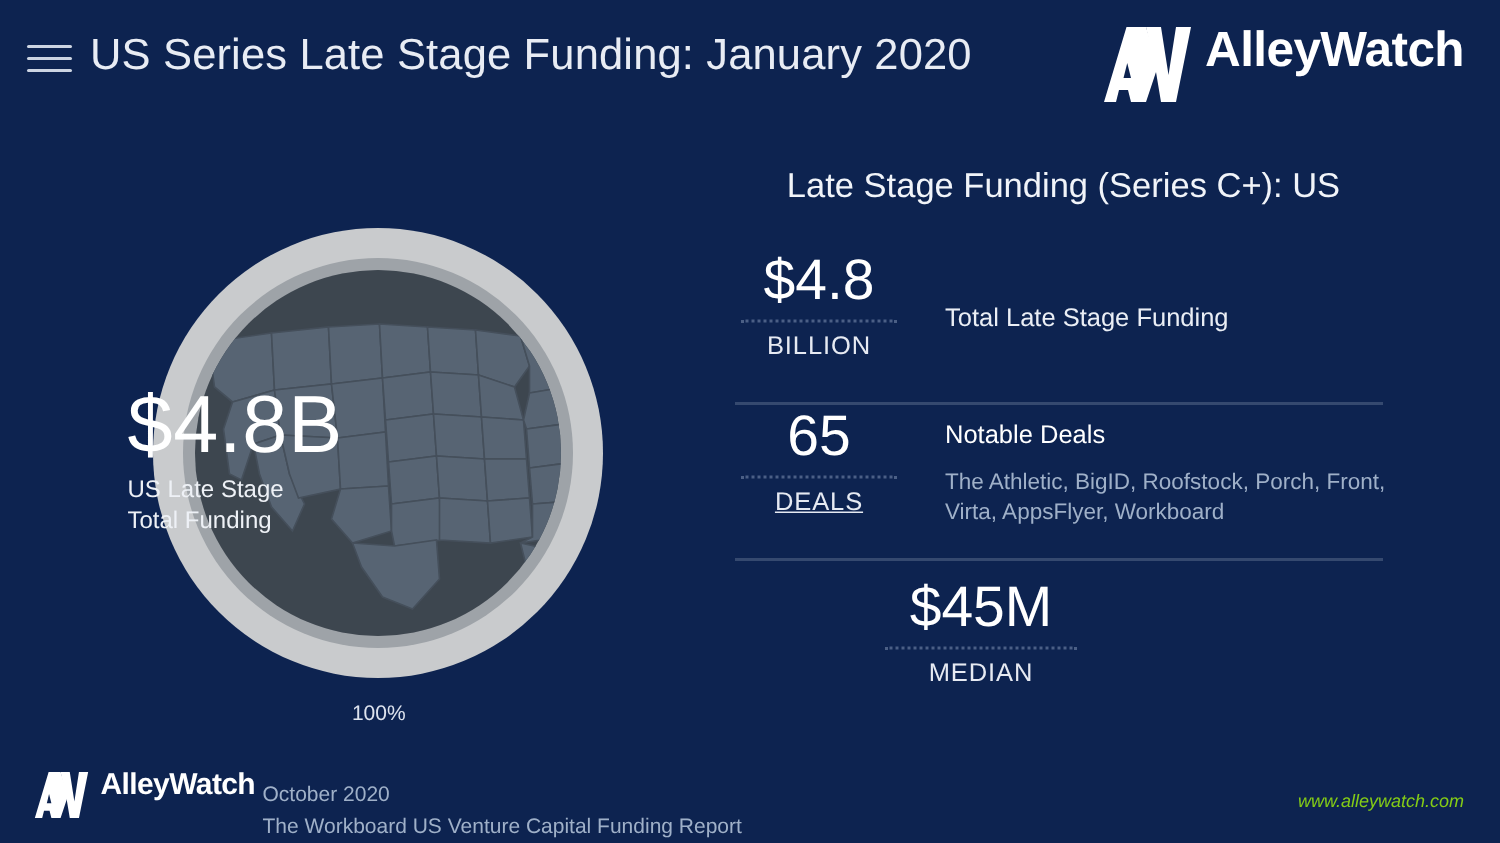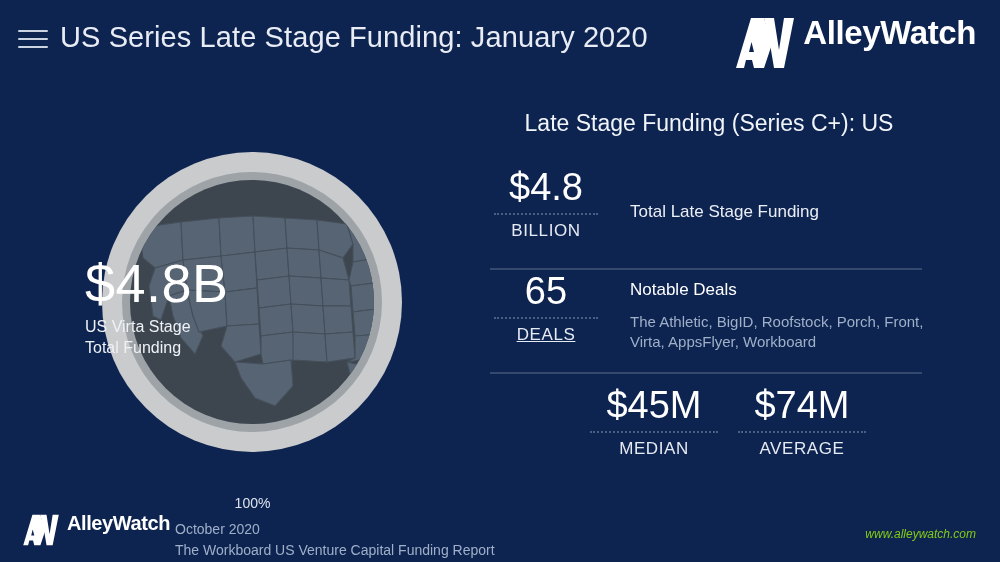--- a/index.html
+++ b/index.html
@@ -100,21 +100,20 @@
   }
 
   #donut-percent-label {
     position: absolute;
     left: 0;
     top: 327px;
     width: 335px;
     text-align: center;
     font-size: 14px;
     color: #dde3ee;
-    margin-top: 28px;
   }
 
   .donut-center-text {
     position: absolute;
     left: 0;
     width: 335px;
     text-align: left;
     pointer-events: none;
   }
   #donut-value {
@@ -323,21 +322,21 @@
         <path d="M290 96 L306 88 L312 100 L300 112 L292 118 Z"></path>
 
         <path d="M262 222 L280 226 L286 250 L278 262 L268 246 Z"></path>
       </g>
     </g>
 
     <circle cx="167" cy="162" r="122" fill="#3e4650" opacity="0.18"></circle>
   </svg>
 
   <div class="donut-center-text" id="donut-value">$4.8B</div>
-  <div class="donut-center-text" id="donut-sub-1">US Virta Stage</div>
+  <div class="donut-center-text" id="donut-sub-1">US Late Stage</div>
   <div class="donut-center-text" id="donut-sub-2">Total Funding</div>
 
   <div id="donut-percent-label">100%</div>
 
 </div>
 
 <div id="stats-panel">
 
   <div id="panel-title">Late Stage Funding (Series C+): US</div>
 
@@ -359,25 +358,20 @@
   <div id="list-notable-deals">The Athletic, BigID, Roofstock, Porch, Front, Virta, AppsFlyer, Workboard</div>
 
   <div class="divider" id="divider-2"></div>
 
   <div class="stat-stack" id="stat-median">
     <div class="stat-value">$45M</div>
     <div class="stat-dots"></div>
     <div class="stat-unit">MEDIAN</div>
   </div>
 
-  <div class="stat-stack" id="stat-average">
-    <div class="stat-value">$74M</div>
-    <div class="stat-dots"></div>
-    <div class="stat-unit">AVERAGE</div>
-  </div>
 
 </div>
 
 <div id="footer-logo" class="logo">
   <svg class="logo-mark" width="38" height="36" viewBox="0 0 62 58">
     <path d="M2 54 L17 4 L30 4 L38 30 L30 54 L20 54 L18 46 L12 46 L10 54 Z" fill="#ffffff"></path>
     <path d="M20 38 L15 38 L17.5 28 Z" fill="#0d2350"></path>
     <path d="M30 4 L40 4 L45 36 L50 4 L60 4 L50 54 L40 54 L36 30 Z" fill="#ffffff"></path>
   </svg>
   <span class="logo-word">AlleyWatch</span>

